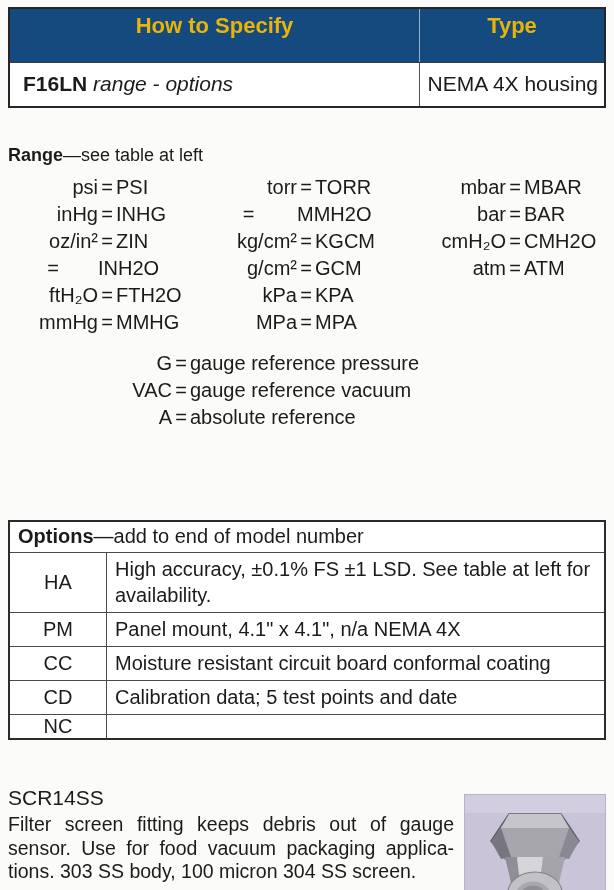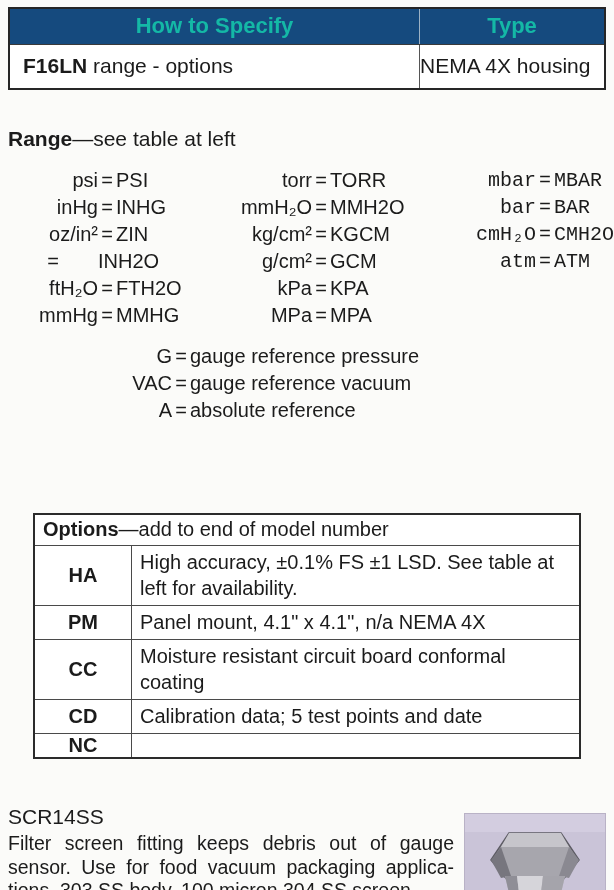--- a/index.html
+++ b/index.html
@@ -13,63 +13,63 @@
   .page { width: 614px; height: 890px; position: relative; }
 
   
   .spec-table {
     width: 598px; margin: 7px auto 0;
     border: 2px solid #262626;
     background: #fff;
   }
   .spec-head { display: grid; grid-template-columns: 410px 1fr; }
   .spec-head .cell {
-    background: #154a7e; color: #14b8a6;
+    background: #154a7e; color: #eab308;
     font-weight: bold; font-size: 22px;
-    text-align: center; padding: 4px 0 5px;
+    text-align: center; padding: 4px 0 23px;
   }
   .spec-head .cell.first { border-right: 1px solid #9db2c4; }
   .spec-body { display: grid; grid-template-columns: 410px 1fr; border-top: 1px solid #3a3a3a; }
   .spec-body .cell { background: #fff; font-size: 21px; padding: 9px 6px 10px 13px; }
   .spec-body .cell.first { border-right: 1px solid #555; }
-  .spec-body .cell.type { text-align: left; padding-left: 0; }
+  .spec-body .cell.type { text-align: right; padding-left: 0; }
   .model-bold { font-weight: bold; }
-  .model-italic { }
-
-  
-  .range-heading { margin: 37px 8px 0 8px; font-size: 21px; }
+  .model-italic { font-style: italic; }
+
+  
+  .range-heading { margin: 37px 8px 0 8px; font-size: 18px; }
   .range-heading .hb { font-weight: bold; }
 
-  .units { display: flex; margin-top: 16px; padding-left: 8px; font-size: 20px; line-height: 27px; gap: 15px; }
+  .units { display: flex; margin-top: 8px; padding-left: 8px; font-size: 20px; line-height: 27px; }
   .ucol { display: block; }
   .ucol1 { width: 192px; }
   .ucol2 { width: 211px; }
-  .ucol3 { flex: 1; font-family: Liberation Mono, monospace; }
+  .ucol3 { flex: 1; }
   .unit-row { display: grid; }
   .ucol1 .unit-row { grid-template-columns: 90px 18px 1fr; }
   .ucol2 .unit-row { grid-template-columns: 97px 18px 1fr; }
   .ucol3 .unit-row { grid-template-columns: 95px 18px 1fr; }
   .lhs { text-align: right; }
   .eq  { text-align: center; }
   .rhs { text-align: left; }
 
   .refs { margin-top: 14px; padding-left: 8px; font-size: 20px; line-height: 27px; }
   .ref-row { display: grid; grid-template-columns: 164px 18px 1fr; }
 
   
   .options-table {
-    width: 548px; margin: 89px auto 0;
+    width: 598px; margin: 89px auto 0;
     border: 2px solid #2b2b2b;
     background: #fff; font-size: 20px;
   }
   .options-heading { padding: 3px 8px 4px; }
   .options-heading .hb { font-weight: bold; }
   .opt-row { display: grid; grid-template-columns: 97px 1fr; border-top: 1px solid #4a4a4a; }
   .opt-code {
-    font-weight: bold; text-align: center;
+    font-weight: normal; text-align: center;
     border-right: 1px solid #4a4a4a;
     display: flex; align-items: center; justify-content: center;
   }
   .opt-desc { padding: 3px 8px 4px; line-height: 26px; }
 
   
   .accessory { display: flex; margin: 46px 8px 0; gap: 10px; }
   .acc-text { width: 452px; }
   .acc-title { font-size: 21px; font-weight: normal; }
   .acc-desc {
@@ -138,21 +138,20 @@
           <span class="rhs">MMHG</span>
         </div>
     </div>
     <div class="ucol ucol2">
       <div class="unit-row">
           <span class="lhs">torr</span>
           <span class="eq">=</span>
           <span class="rhs">TORR</span>
         </div>
       <div class="unit-row">
-          <span class="lhs">mmH₂O</span>
           <span class="eq">=</span>
           <span class="rhs">MMH2O</span>
         </div>
       <div class="unit-row">
           <span class="lhs">kg/cm²</span>
           <span class="eq">=</span>
           <span class="rhs">KGCM</span>
         </div>
       <div class="unit-row">
           <span class="lhs">g/cm²</span>

